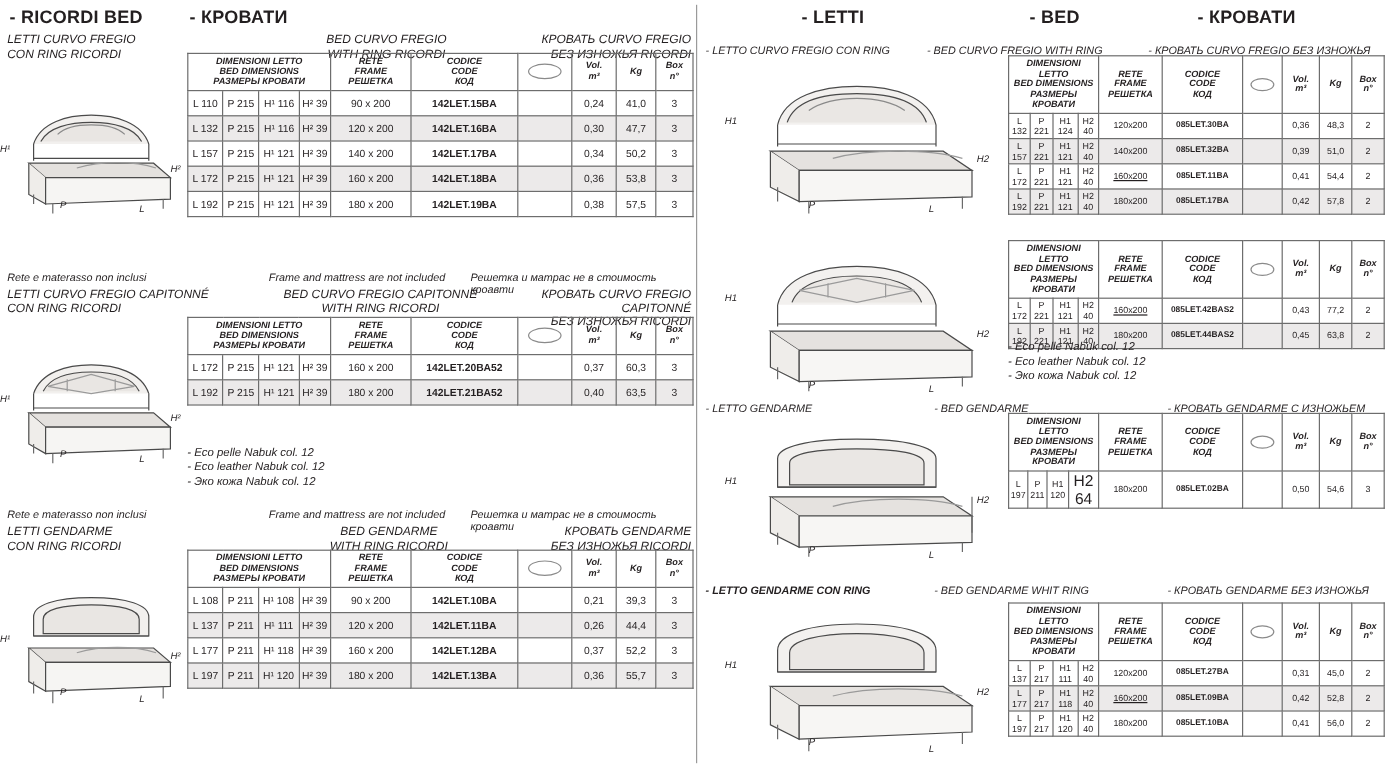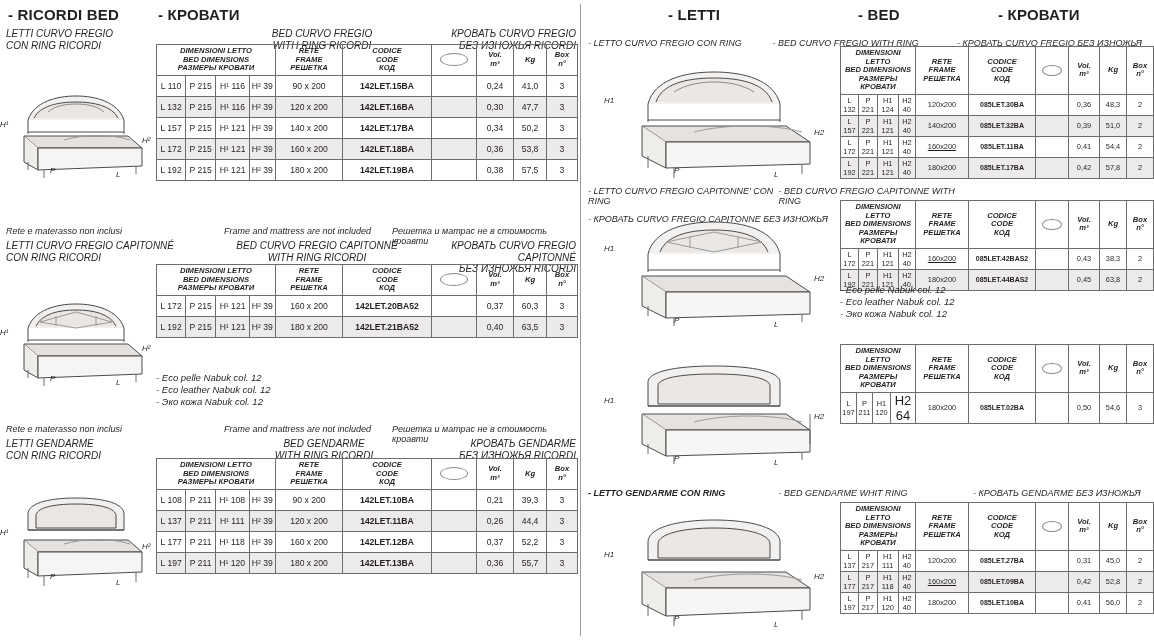--- a/index.html
+++ b/index.html
@@ -438,25 +438,20 @@
           <path d="M60 124 L60 134 M188 120 L188 130 M34 112 L34 124" stroke="#6a6a6a"></path>
           <path d="M80 88 C110 80, 160 80, 188 88" stroke="#9a9a9a"></path>
         </g>
       </svg>
       <div class="dimlabel" style="left:-10px;top:52px;">H1</div>
       <div class="dimlabel" style="left:200px;top:84px;">H2</div>
       <div class="dimlabel" style="left:60px;top:122px;">P</div>
       <div class="dimlabel" style="left:160px;top:126px;">L</div>
     </div>
 
-    <div style="position:absolute;left:10px;top:186px;width:566px;">
-      <span class="small-it" style="display:inline-block;width:186px;">- LETTO CURVO FREGIO CAPITONNE' CON RING</span>
-      <span class="small-it" style="display:inline-block;width:190px;">- BED CURVO FREGIO CAPITONNE WITH RING</span>
-      <span class="small-it" style="display:inline-block;">- КРОВАТЬ CURVO FREGIO CAPITONNE БЕЗ ИЗНОЖЬЯ</span>
-    </div>
 
     <div style="position:absolute;left:262px;top:200px;">
       <table class="spec">
         <thead>
           <tr>
             <th colspan="4" style="width:108px;">DIMENSIONI LETTO<br>BED DIMENSIONS<br>РАЗМЕРЫ КРОВАТИ</th>
             <th style="width:48px;">RETE<br>FRAME<br>РЕШЕТКА</th>
             <th style="width:62px;">CODICE<br>CODE<br>КОД</th>
             <th style="width:28px;">
                 <div class="oval" style="width:18px;height:9px;"></div>
@@ -469,21 +464,21 @@
         <tbody>
             <tr style="height: 17px;">
               <td style="font-size: 7.4px;">L 172</td>
               <td style="font-size: 7.4px;">P 221</td>
               <td style="font-size: 7.4px;">H1 121</td>
               <td style="font-size: 7.4px;">H2 40</td>
               <td style="font-size: 7.4px;"><span class="underl">160x200</span></td>
               <td class="codecell" style="font-size: 7px;">085LET.42BAS2</td>
               <td style="font-size: 7.4px;"></td>
               <td style="font-size: 7.4px;">0,43</td>
-              <td style="font-size: 7.4px;">38,3</td>
+              <td style="font-size: 7.4px;">77,2</td>
               <td style="font-size: 7.4px;">2</td>
             </tr>
             <tr class="rowalt" style="height: 17px;">
               <td style="font-size: 7.4px;">L 192</td>
               <td style="font-size: 7.4px;">P 221</td>
               <td style="font-size: 7.4px;">H1 121</td>
               <td style="font-size: 7.4px;">H2 40</td>
               <td style="font-size: 7.4px;">180x200</td>
               <td class="codecell" style="font-size: 7px;">085LET.44BAS2</td>
               <td style="font-size: 7.4px;"></td>
@@ -514,20 +509,25 @@
           <path d="M52 96 L196 96 L196 118 L52 122 Z" fill="#f7f6f4"></path>
           <path d="M60 122 L60 130 M188 118 L188 126 M34 110 L34 120" stroke="#6a6a6a"></path>
         </g>
       </svg>
       <div class="dimlabel" style="left:-10px;top:48px;">H1</div>
       <div class="dimlabel" style="left:200px;top:78px;">H2</div>
       <div class="dimlabel" style="left:60px;top:120px;">P</div>
       <div class="dimlabel" style="left:160px;top:124px;">L</div>
     </div>
 
+    <div style="position:absolute;left:10px;top:330px;width:560px;">
+      <span class="small-it" style="display:inline-block;width:186px;">- LETTO GENDARME</span>
+      <span class="small-it" style="display:inline-block;width:190px;">- BED GENDARME</span>
+      <span class="small-it" style="display:inline-block;">- КРОВАТЬ GENDARME С ИЗНОЖЬЕМ</span>
+    </div>
 
     <div style="position:absolute;left:262px;top:344px;">
       <table class="spec">
         <thead>
           <tr>
             <th colspan="4" style="width:108px;">DIMENSIONI LETTO<br>BED DIMENSIONS<br>РАЗМЕРЫ КРОВАТИ</th>
             <th style="width:48px;">RETE<br>FRAME<br>РЕШЕТКА</th>
             <th style="width:62px;">CODICE<br>CODE<br>КОД</th>
             <th style="width:28px;">
                 <div class="oval" style="width:18px;height:9px;"></div>

